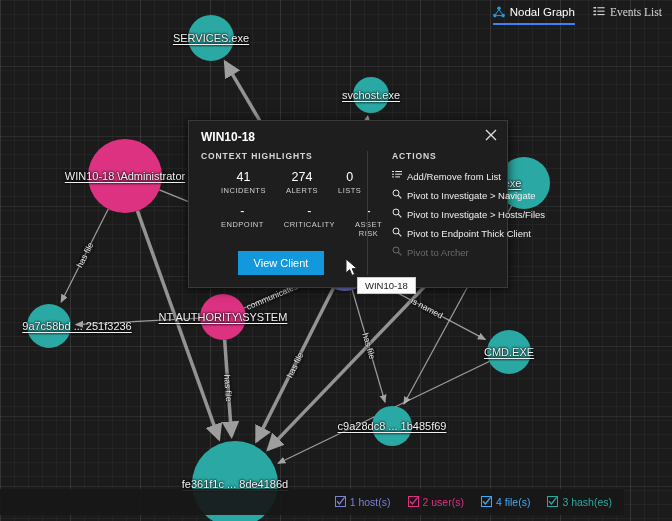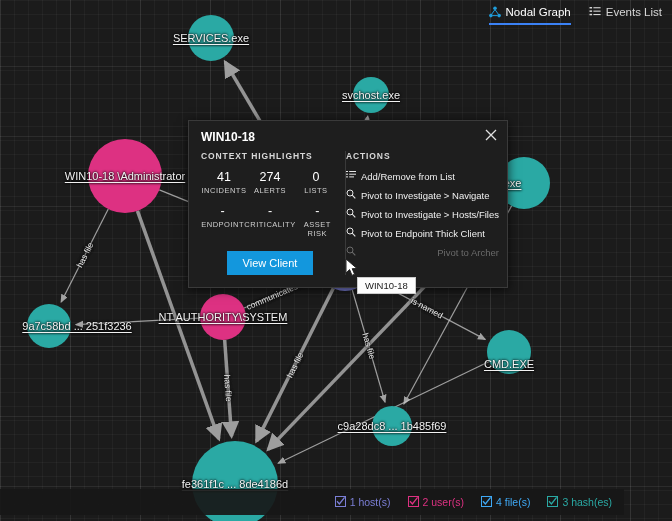--- a/index.html
+++ b/index.html
@@ -57,21 +57,21 @@
     display:flex;align-items:flex-start;gap:18px;
     z-index:30;
   }
   .tab{
     display:flex;align-items:center;gap:5px;
     font-size:11.5px;
     padding-bottom:5px;
     cursor:pointer;
   }
   .tab.active{color:#ffffff;border-bottom:2px solid #3b82f6;}
-  .tab.inactive{color:#d6d6d6;border-bottom:2px solid transparent;}
+  .tab.inactive{color:#d6d6d6;border-bottom:2px solid transparent;font-family:Liberation Serif, serif;}
   .tab svg{display:block;}
 
   
   #context-popup{
     position:absolute;left:188px;top:120px;width:318px;
     background:#1e1e1e;
     border:1px solid #3a3a3a;
     z-index:40;
     box-shadow:0 2px 10px rgba(0,0,0,.7);
     font-size:10px;
@@ -79,43 +79,43 @@
   #popup-title{
     font-size:12px;font-weight:bold;color:#ffffff;
     padding:9px 12px 7px 12px;
   }
   #popup-close{
     position:absolute;top:7px;right:9px;
     width:14px;height:14px;cursor:pointer;
   }
   #popup-body{display:flex;padding:0 0 12px 0;}
   #highlights{width:178px;padding:0 6px 0 12px;box-sizing:border-box;}
-  #actions{flex:1;padding:0 8px 0 0;box-sizing:border-box;border-left:1px solid #3a3a3a;}
+  #actions{flex:1;padding:0 8px 0 24px;box-sizing:border-box;border-left:1px solid #3a3a3a;}
   .section-head{
     font-size:8.5px;font-weight:bold;letter-spacing:.9px;
     color:#d8d8d8;margin-bottom:9px;
   }
   .stat-row{display:flex;}
-  .stat{flex:1;text-align:center;}
+  .stat{flex:1;text-align:center;margin-left:20px;}
   .stat-val{font-size:12.5px;color:#ffffff;line-height:14px;}
   .stat-key{font-size:7.5px;letter-spacing:.5px;color:#cfcfcf;margin-top:2px;}
   .stat-row.second{margin-top:9px;}
   #view-context-btn{
     display:block;margin:13px auto 0 auto;
     background:#1397dd;color:#ffffff;
     border:none;padding:6px 16px;
     font-size:11px;font-family:"Liberation Sans",sans-serif;
     cursor:pointer;
   }
   .action-item{
     display:flex;align-items:center;gap:5px;
     margin-bottom:7px;font-size:9.5px;color:#efefef;
     cursor:pointer;white-space:nowrap;
   }
-  .action-item.disabled{color:#6a6a6a;cursor:default;justify-content:space-between;}
+  .action-item.disabled{color:#6a6a6a;cursor:default;}
   .action-item svg{flex:none;}
 
   
   #node-tooltip{
     position:absolute;left:357px;top:277px;
     background:#fdfdfd;color:#1a1a1a;
     font-size:9.5px;
     padding:2px 7px;
     border:1px solid #cccccc;
     z-index:45;white-space:nowrap;
@@ -180,21 +180,21 @@
       <div class="node-label" style="left: 125px; top: 176px;">WIN10-18        \Administrator</div>
       <div class="node" style="left: 498px; top: 157px; width: 52px; height: 52px; background: rgb(42, 169, 164);"></div>
       <div class="node-label" style="left: 508px; top: 183px;">tf.exe</div>
       <div class="node" style="left: 319px; top: 239px; width: 52px; height: 52px; background: rgb(123, 127, 214);"></div>
       <div class="node-label" style="left: 345px; top: 265px;">WIN10-18</div>
       <div class="node" style="left: 27px; top: 304px; width: 44px; height: 44px; background: rgb(42, 169, 164);"></div>
       <div class="node-label" style="left: 77px; top: 326px;">9a7c58bd ... 251f3236</div>
       <div class="node" style="left: 200px; top: 294px; width: 46px; height: 46px; background: rgb(221, 49, 130);"></div>
       <div class="node-label" style="left: 223px; top: 317px;">NT AUTHORITY\SYSTEM</div>
       <div class="node" style="left: 487px; top: 330px; width: 44px; height: 44px; background: rgb(42, 169, 164);"></div>
-      <div class="node-label" style="left: 509px; top: 364px;">CMD.EXE</div>
+      <div class="node-label" style="left: 509px; top: 352px;">CMD.EXE</div>
       <div class="node" style="left: 372px; top: 406px; width: 40px; height: 40px; background: rgb(42, 169, 164);"></div>
       <div class="node-label" style="left: 392px; top: 426px;">c9a28dc8 ... 1b485f69</div>
       <div class="node" style="left: 192px; top: 441px; width: 86px; height: 86px; background: rgb(42, 169, 164);"></div>
       <div class="node-label" style="left: 235px; top: 484px;">fe361f1c ... 8de4186d</div>
     </div>
 </div>
 
 <div id="top-tabs">
   <div class="tab active">
     <span>

